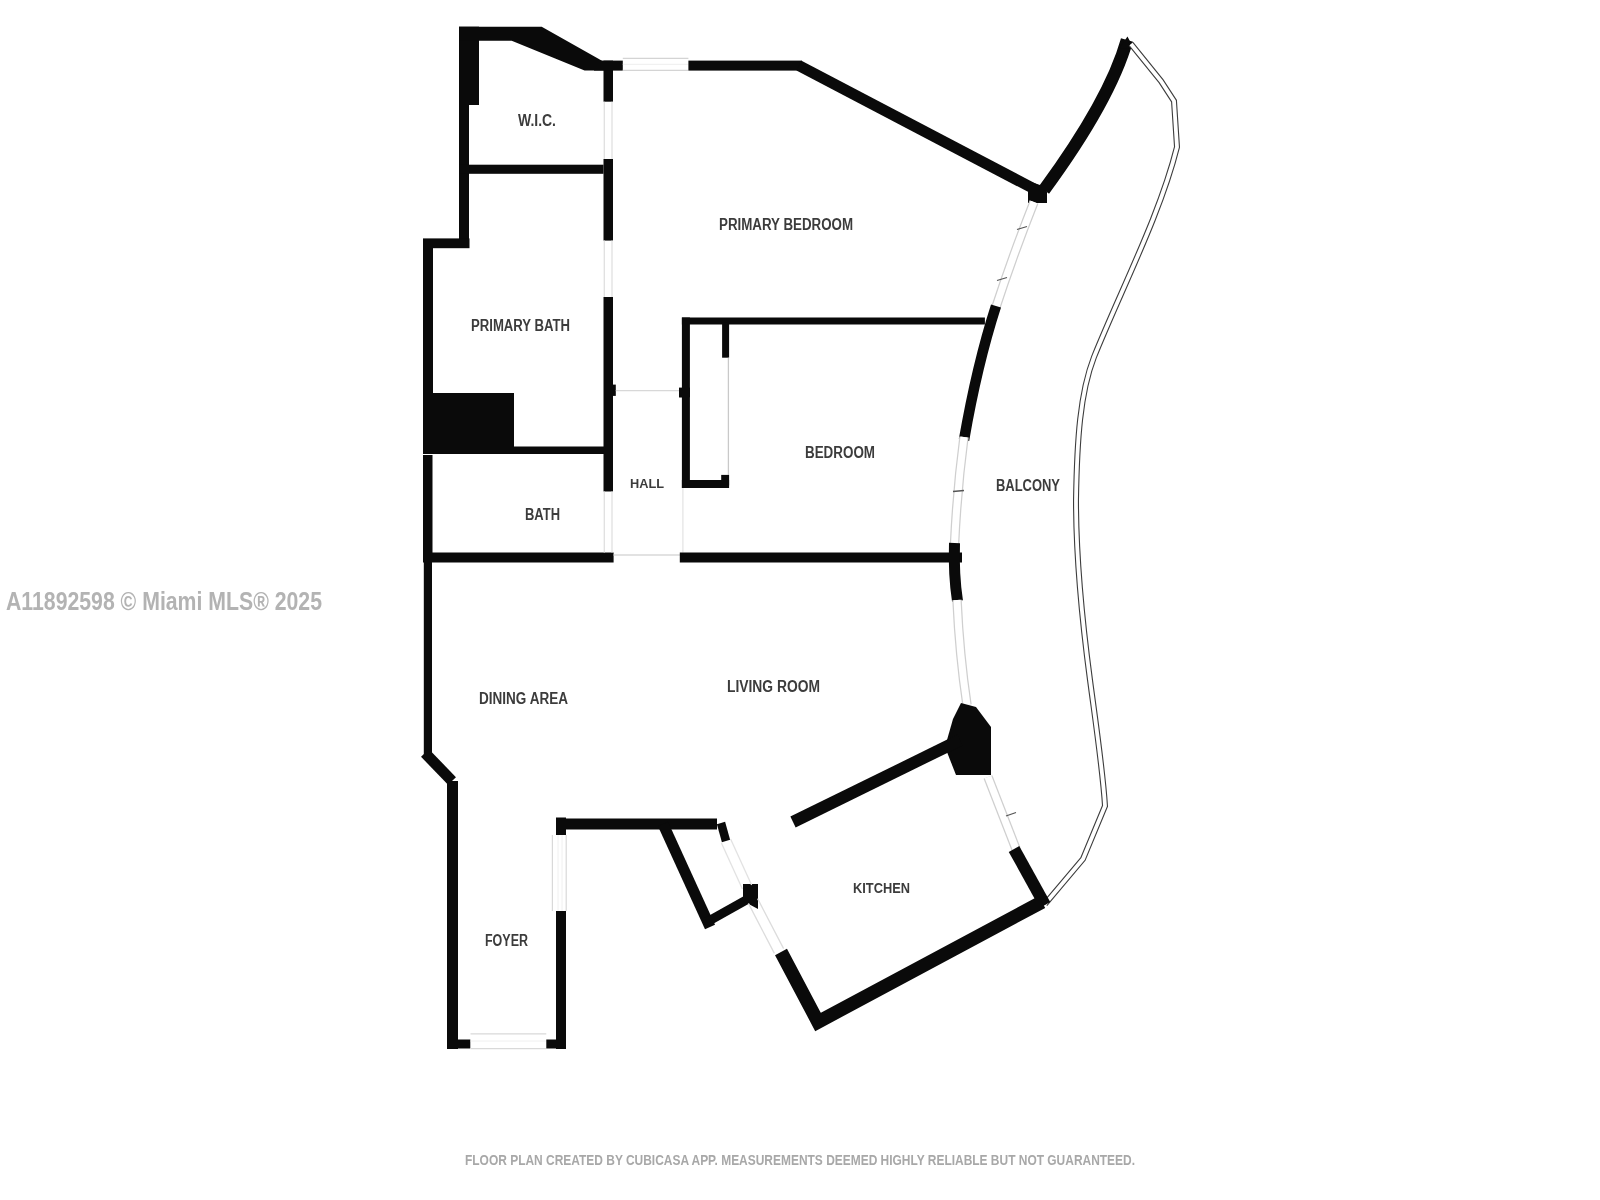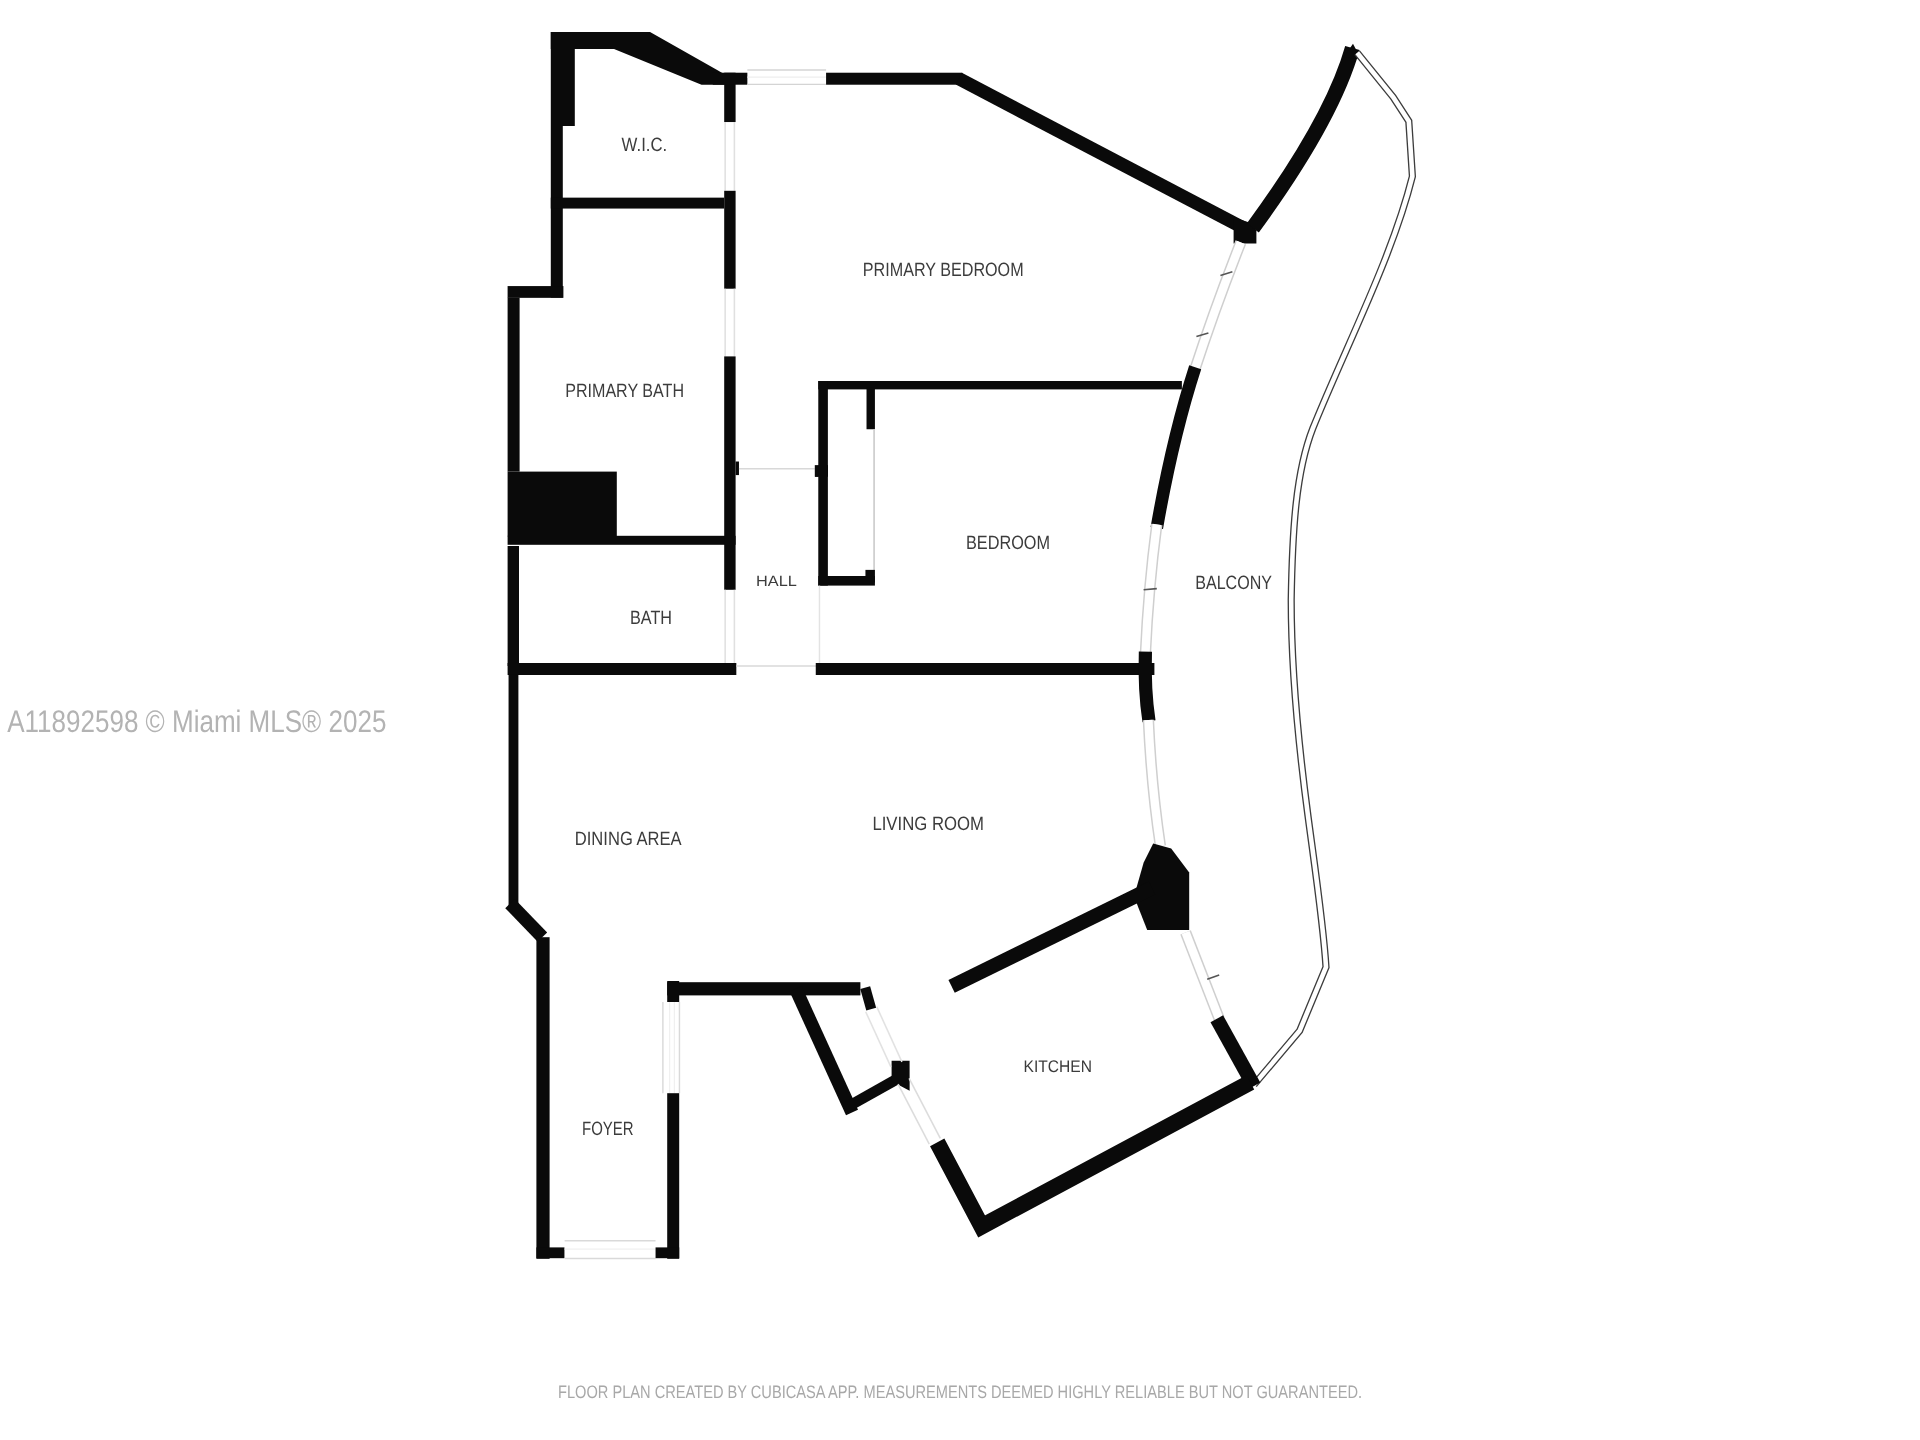--- a/index.html
+++ b/index.html
@@ -1,16 +1,16 @@
 <!DOCTYPE html>
 <html><head>
 <meta charset="utf-8">
 <style>
   html,body{margin:0;padding:0;background:#ffffff;}
-  .page{width:1600px;height:1200px;position:relative;background:#4d7c0f;}
+  .page{width:1600px;height:1200px;position:relative;background:#4d7c0f;font-weight:bold;}
   text{font-family:"Liberation Sans",sans-serif;}
   .lbl{fill:#3c3c3c;font-size:16px;}
   .wm{fill:#b3b3b3;font-size:26px;}
   .disc{fill:#a8a8a8;font-size:15px;}
 </style>
 </head>
 <body>
 <div class="page">
 <svg width="1600" height="1200" viewBox="0 0 1600 1200" xmlns="http://www.w3.org/2000/svg">
 <rect x="0" y="0" width="1600" height="1200" fill="#ffffff"></rect>

